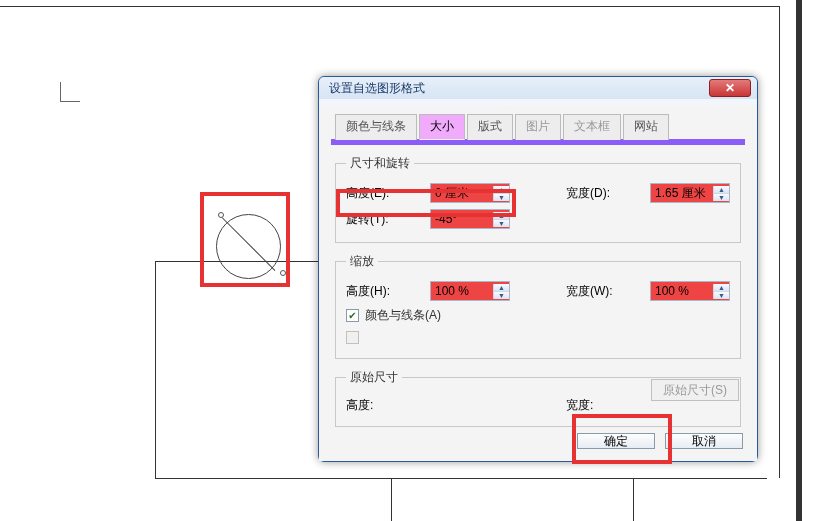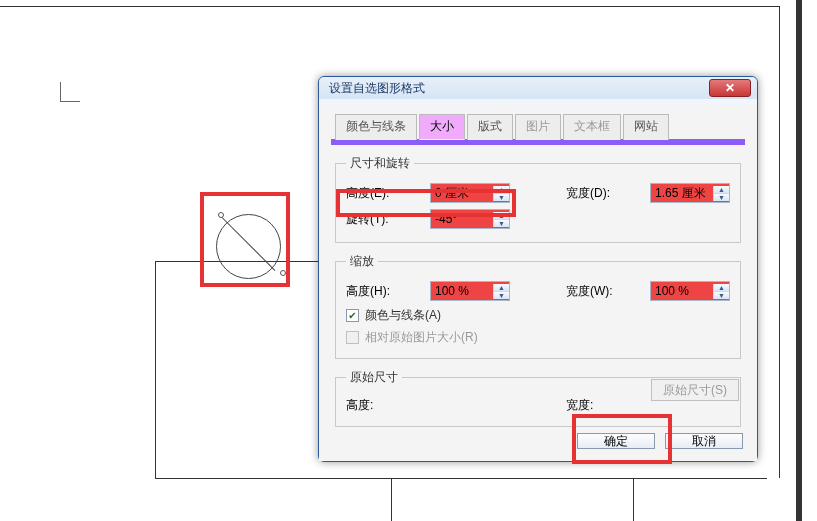--- a/index.html
+++ b/index.html
@@ -158,21 +158,20 @@
               <span class="b">▼</span>
             </span>
         </span>
       </div>
       <div class="chk">
         <span class="chkbox">✔</span>
         <span>颜色与线条(A)</span>
       </div>
       <div class="chk dis">
         <span class="chkbox"></span>
-        <span>相对原始图片大小(R)</span>
       </div>
     </fieldset>
 
     <fieldset class="orig">
       <legend>原始尺寸</legend>
       <div class="row">
         <span class="lbl">高度:</span>
         <span style="width:80px"></span>
         <span class="lbl2">宽度:</span>
       </div>

